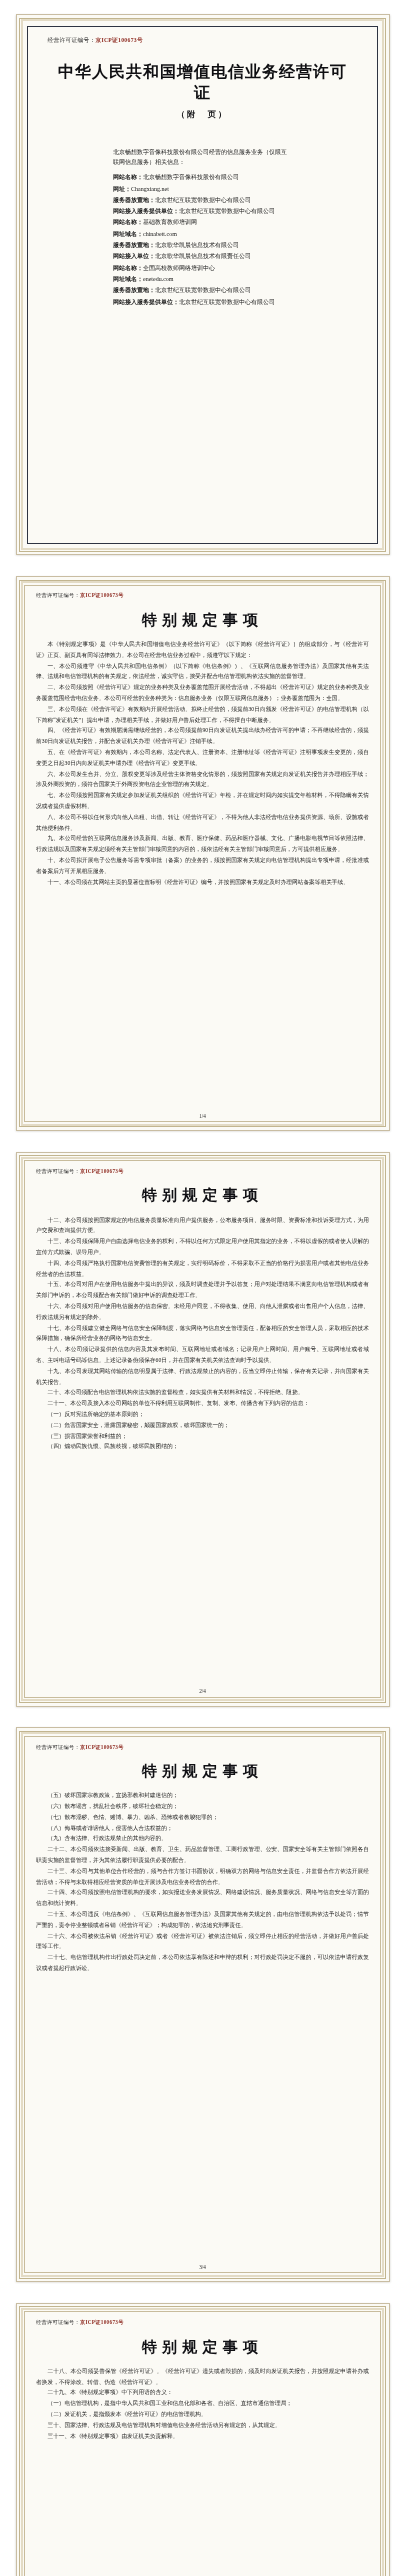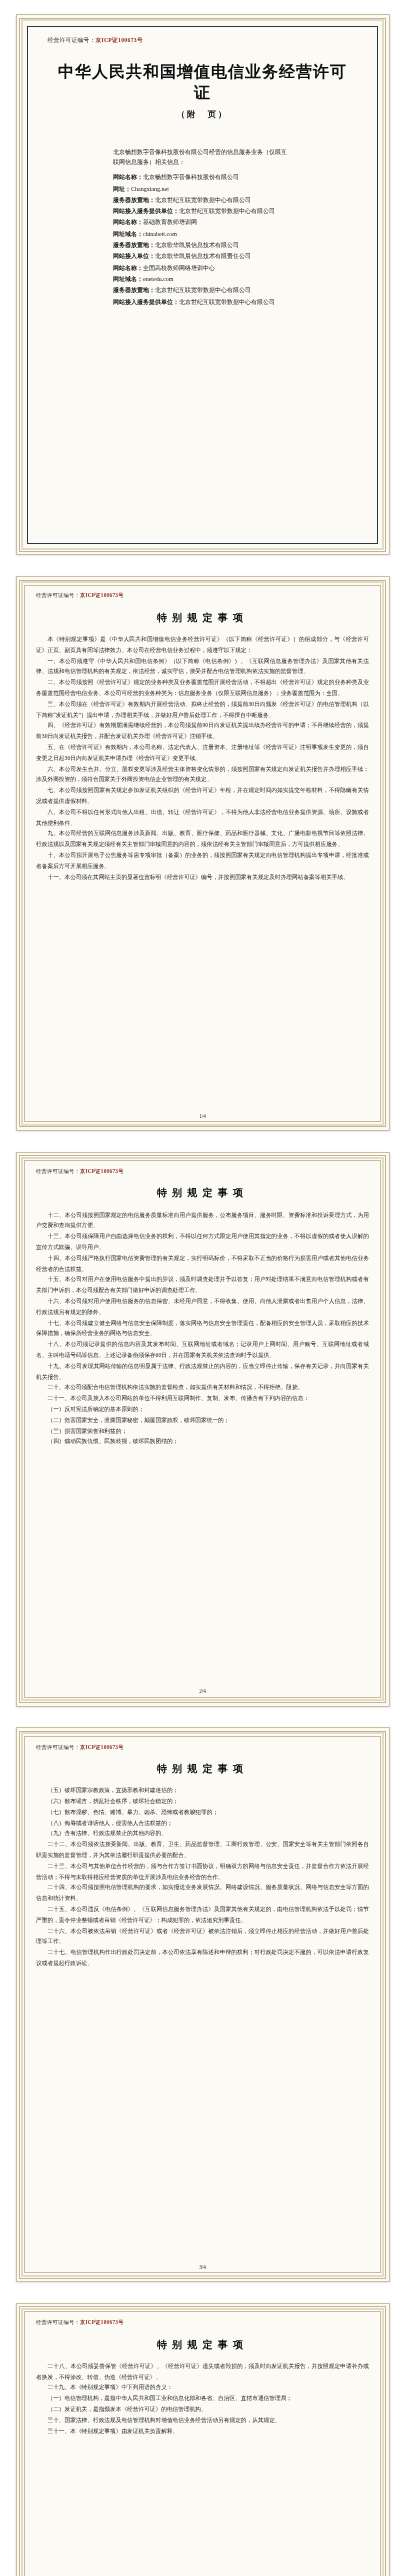--- a/index.html
+++ b/index.html
@@ -84,21 +84,21 @@
   .entry { margin: 0.5px 0; }
   .entry .lab { font-weight: 700; }
   .entry .val { font-weight: 400; }
 
   
   .reg-page { height: 555px; }
   .reg-page .page-content { padding: 15.5px 19.6px 23px 19.6px; }
   .reg-license-no { font-size: 5.2px; }
   .reg-title {
     text-align: center;
-    font-size: 10px;
+    font-size: 15px;
     font-weight: 700;
     letter-spacing: 5.2px;
     margin: 11.3px 0 9.3px 0;
     color: #101014;
   }
   .reg-body {
     font-size: 5.7px;
     line-height: 10.8px;
     text-align: justify;
     color: #1a1a1a;

